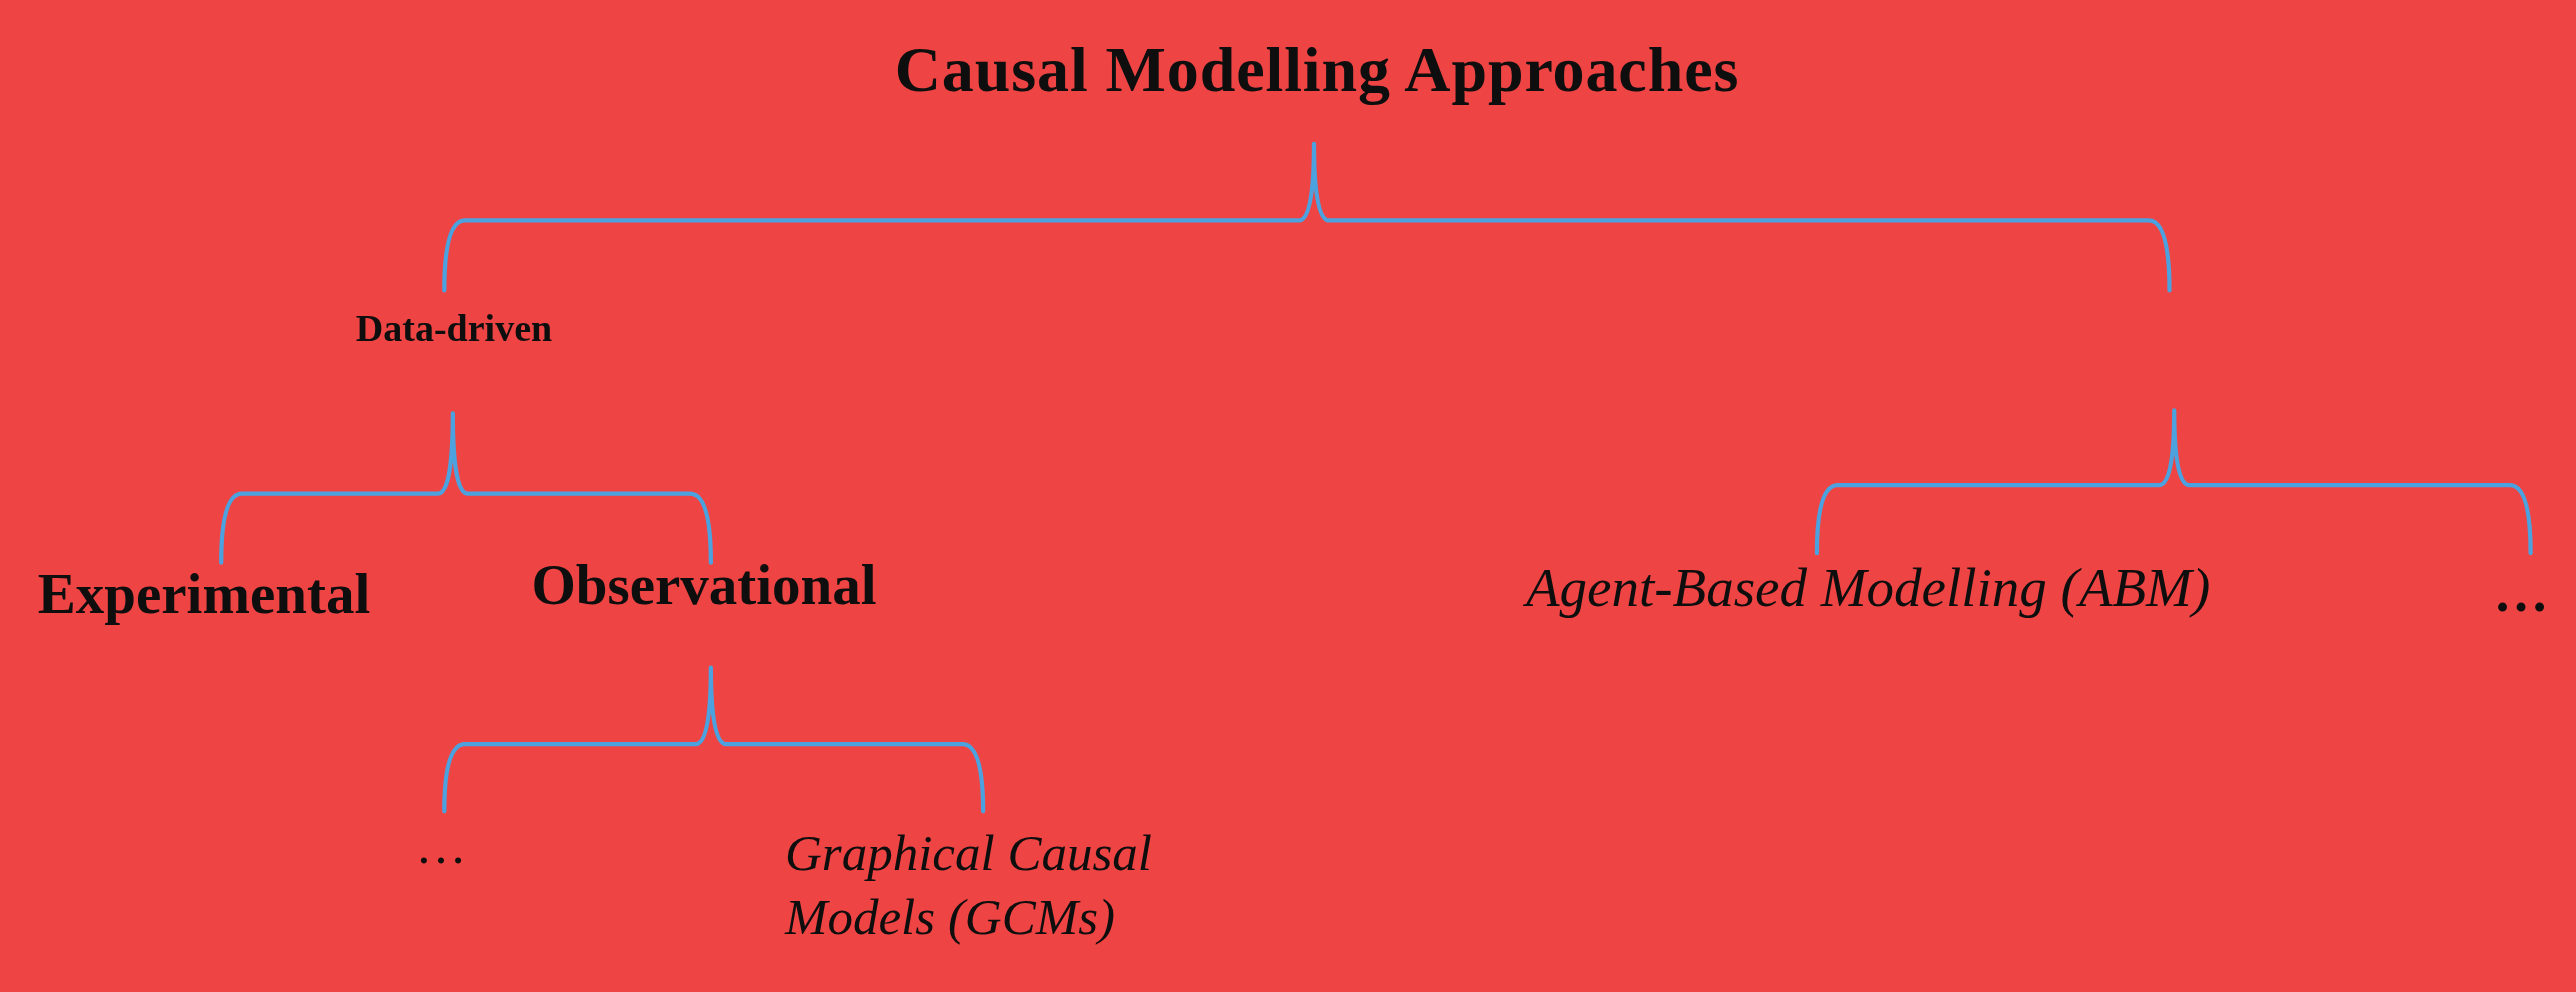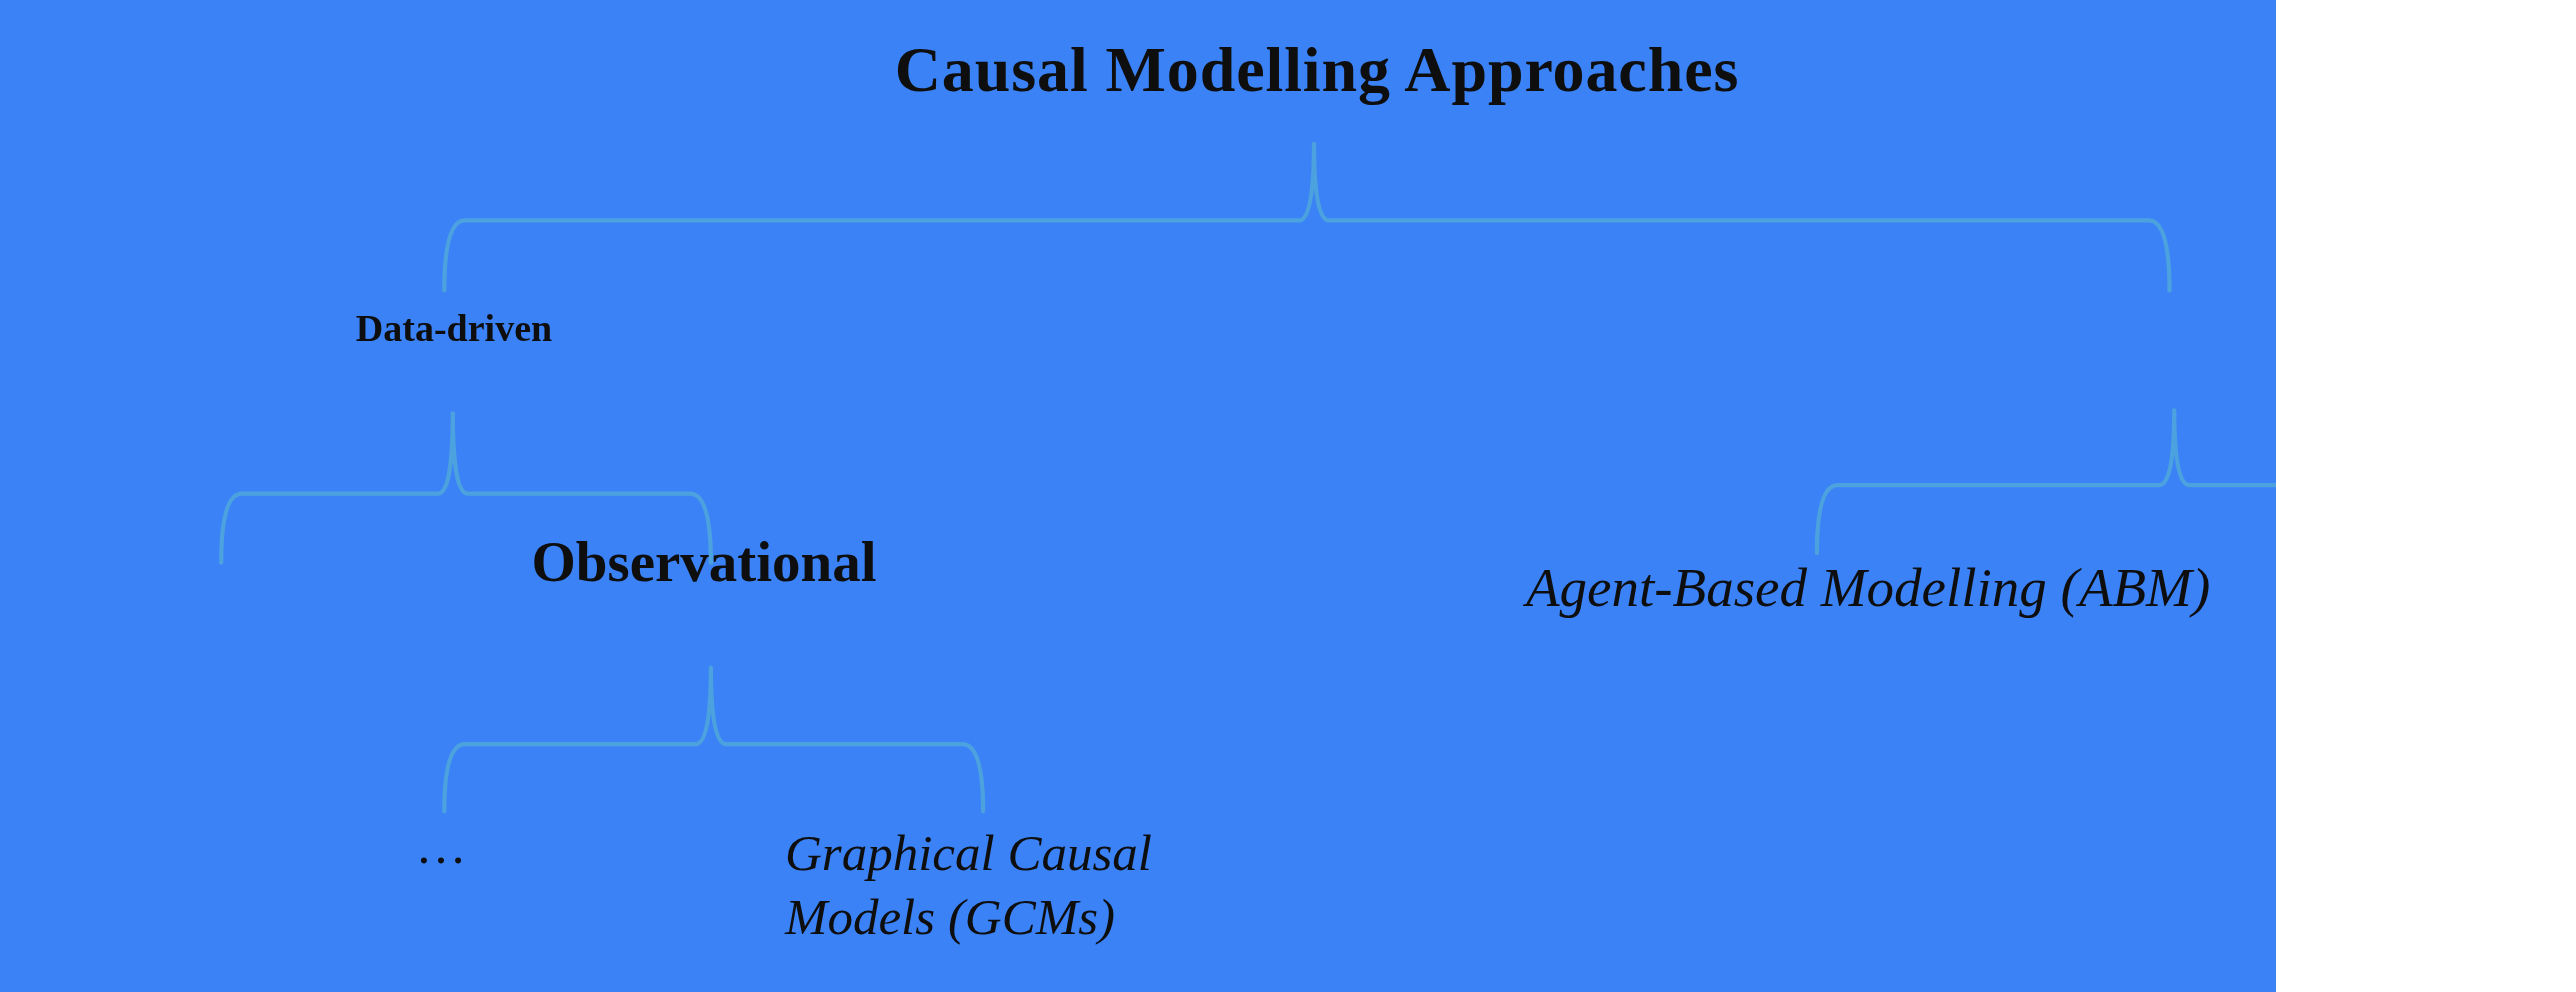--- a/index.html
+++ b/index.html
@@ -2,23 +2,23 @@
 <html style="font-size:15px"><head>
 <meta charset="utf-8">
 <style>
   html, body {
     margin: 0;
     padding: 0;
     background: #ffffff;
   }
   .stage {
     position: relative;
-    width: 2276px;
+    width: 2576px;
     height: 993px;
-    background: #3b82f6;
+    background: #ef4444;
     overflow: hidden;
     font-family: "Liberation Serif", serif;
     color: #0e0e0e;
   }
   .brace-layer {
     position: absolute;
     left: 0;
     top: 0;
     width: 2576px;
     height: 993px;
@@ -28,21 +28,21 @@
     white-space: nowrap;
     line-height: 1;
     transform: translateX(-50%);
   }
   .bold   { font-weight: bold; }
   .italic { font-style: italic; }
   .title            { left: 1317px; top: 38px;  font-size: 64px; letter-spacing: 0.9px; }
   .node-data-driven { left: 454px;  top: 309px; font-size: 38px; }
   .node-sim-based   { left: 2173px; top: 301px; font-size: 59px; }
   .node-experimental{ left: 204px;  top: 565px; font-size: 57px; }
-  .node-observational{ left: 704px; top: 533px; font-size: 57px; }
+  .node-observational{ left: 704px; top: 556px; font-size: 57px; }
   .node-abm         { left: 1526px; top: 560px; font-size: 55px; transform: none; }
   .node-ellipsis-sim{ left: 2521px; top: 565px; font-size: 55px; }
   .node-ellipsis-obs{ left: 441px;  top: 821px; font-size: 51px; }
   .node-gcm {
     left: 785px; top: 822px;
     font-size: 51px;
     transform: none;
     white-space: normal;
     width: 416px;
     line-height: 1.25;
@@ -59,20 +59,21 @@
       <path d="M 234 595 Q 234 522 256 522 L 463 522 Q 479 522 479 437 Q 479 522 495 522 L 730 522 Q 752 522 752 595" fill="none" stroke="#4CA2DE" stroke-width="4.5" stroke-linecap="round" stroke-linejoin="round"></path>
       <path d="M 1922 585 Q 1922 513 1944 513 L 2284 513 Q 2300 513 2300 434 Q 2300 513 2316 513 L 2655 513 Q 2677 513 2677 585" fill="none" stroke="#4CA2DE" stroke-width="4.5" stroke-linecap="round" stroke-linejoin="round"></path>
       <path d="M 470 858 Q 470 787 492 787 L 736 787 Q 752 787 752 706 Q 752 787 768 787 L 1018 787 Q 1040 787 1040 858" fill="none" stroke="#4CA2DE" stroke-width="4.5" stroke-linecap="round" stroke-linejoin="round"></path>
     </svg>
 
   <div class="t bold title">Causal Modelling Approaches</div>
 
   <div class="t bold node-data-driven">Data-driven</div>
 
 
+  <div class="t bold node-experimental">Experimental</div>
 
   <div class="t bold node-observational">Observational</div>
 
   <div class="t italic node-abm">Agent-Based Modelling (ABM)</div>
 
   <div class="t bold node-ellipsis-sim">…</div>
 
   <div class="t node-ellipsis-obs">…</div>
 
   <div class="t italic node-gcm">Graphical Causal Models (GCMs)</div>

